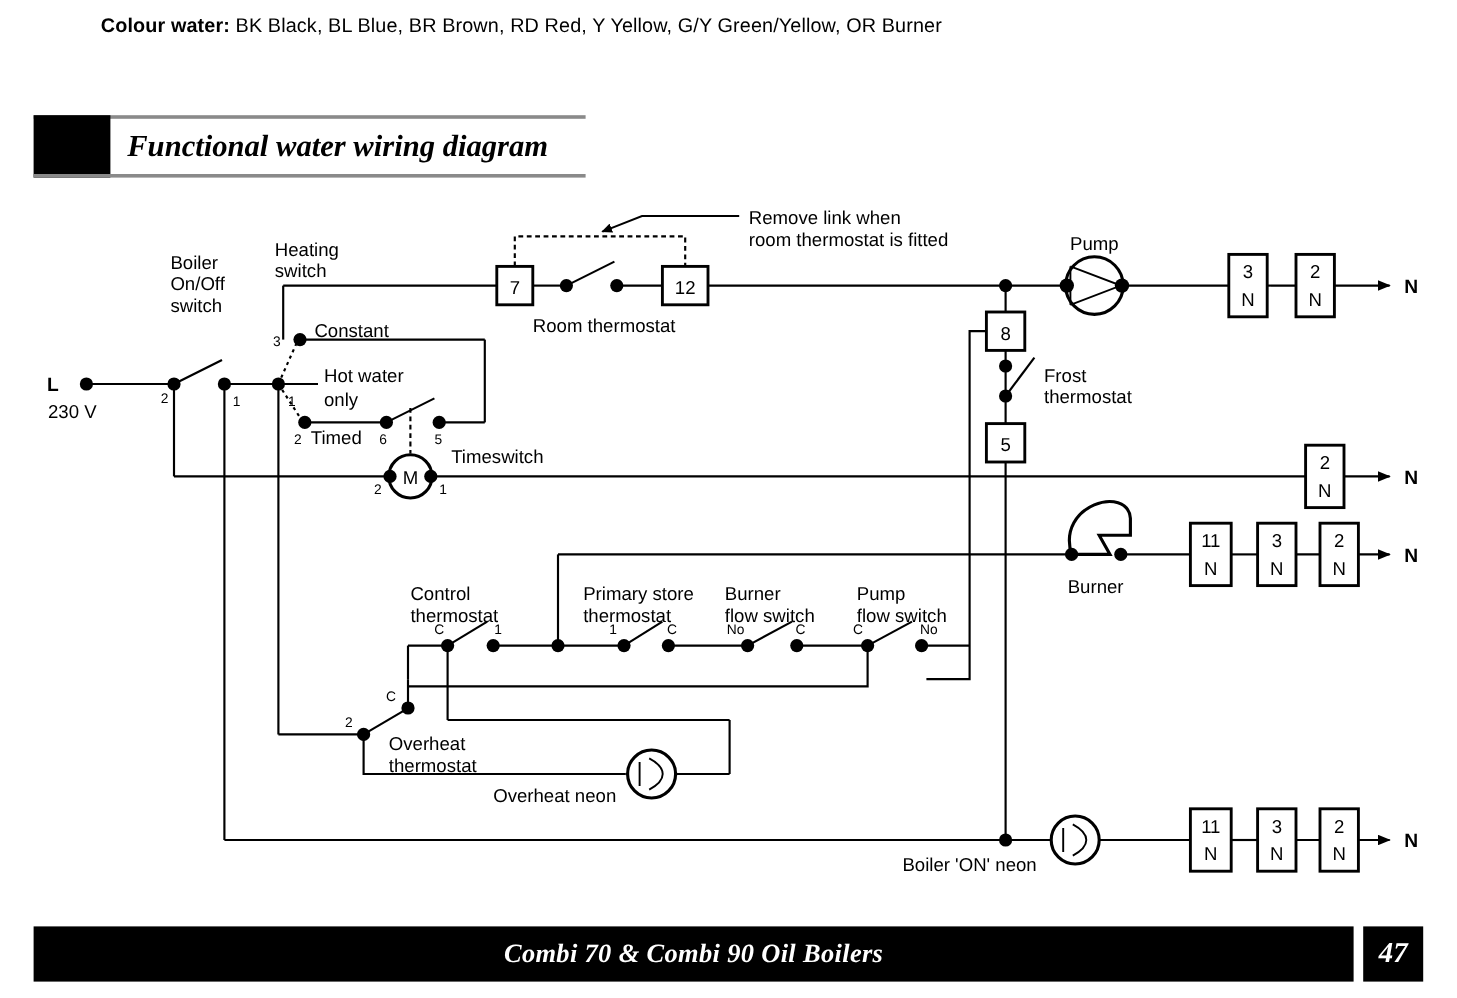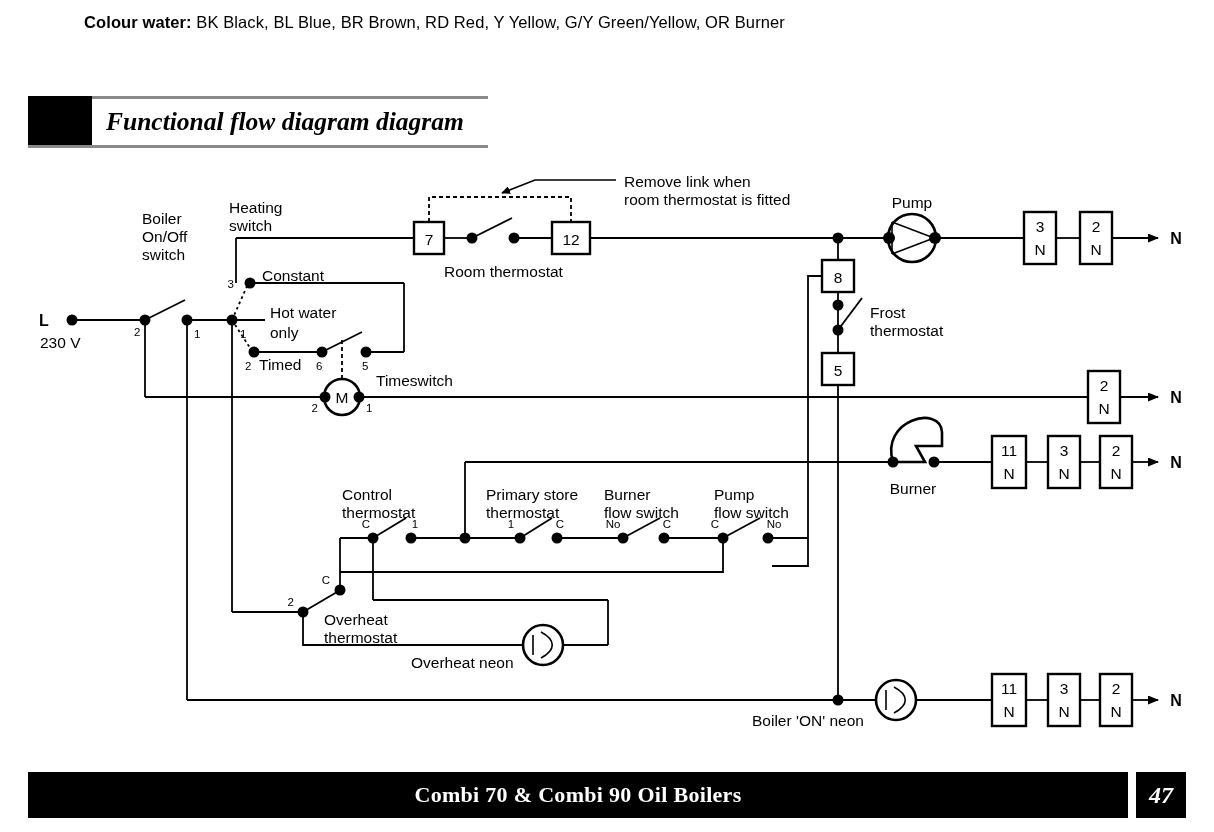--- a/index.html
+++ b/index.html
@@ -47,21 +47,21 @@
   }
 
   
   .footer{position:absolute;left:28px;top:772px;width:1158px;height:46px;}
   .footer .bar{
     position:absolute;left:0;top:0;width:1100px;height:46px;background:#000;
   }
   .footer .bartext{
     position:absolute;left:0;top:0;width:1100px;height:46px;line-height:46px;
     text-align:center;color:#fff;
-    font-family:"Liberation Serif", serif;font-weight:bold;
+    font-family:"Liberation Serif", serif;font-weight:bold;font-style:italic;
     font-size:22px;letter-spacing:0.3px;
   }
   .footer .pagebox{
     position:absolute;left:1108px;top:0;width:50px;height:46px;background:#000;
   }
   .footer .pagenum{
     position:absolute;left:1108px;top:0;width:50px;height:46px;line-height:46px;
     text-align:center;color:#fff;
     font-family:"Liberation Serif", serif;font-weight:bold;font-style:italic;
     font-size:24px;
@@ -88,21 +88,21 @@
 <div class="page">
 
   <div class="colour-code">
     <span class="lbl">Colour water:</span><span> BK Black, BL Blue, BR Brown, RD Red, Y Yellow, G/Y Green/Yellow, OR Burner</span>
   </div>
 
   <div class="section-head">
     <div class="topline"></div>
     <div class="numbox"></div>
     <div class="num">10.2</div>
-    <div class="title">Functional flow diagram diagram</div>
+    <div class="title">Functional water wiring diagram</div>
     <div class="botline"></div>
   </div>
 
   <svg id="diagram" width="1214" height="760" viewBox="0 0 1214 760">
 
     <defs>
       <marker id="arw" markerWidth="11" markerHeight="9" refX="10" refY="4.5" orient="auto" markerUnits="userSpaceOnUse">
         <path d="M0,0 L11,4.5 L0,9 Z" fill="#000"></path>
       </marker>
       <marker id="arwsm" markerWidth="9" markerHeight="8" refX="8" refY="4" orient="auto" markerUnits="userSpaceOnUse">

